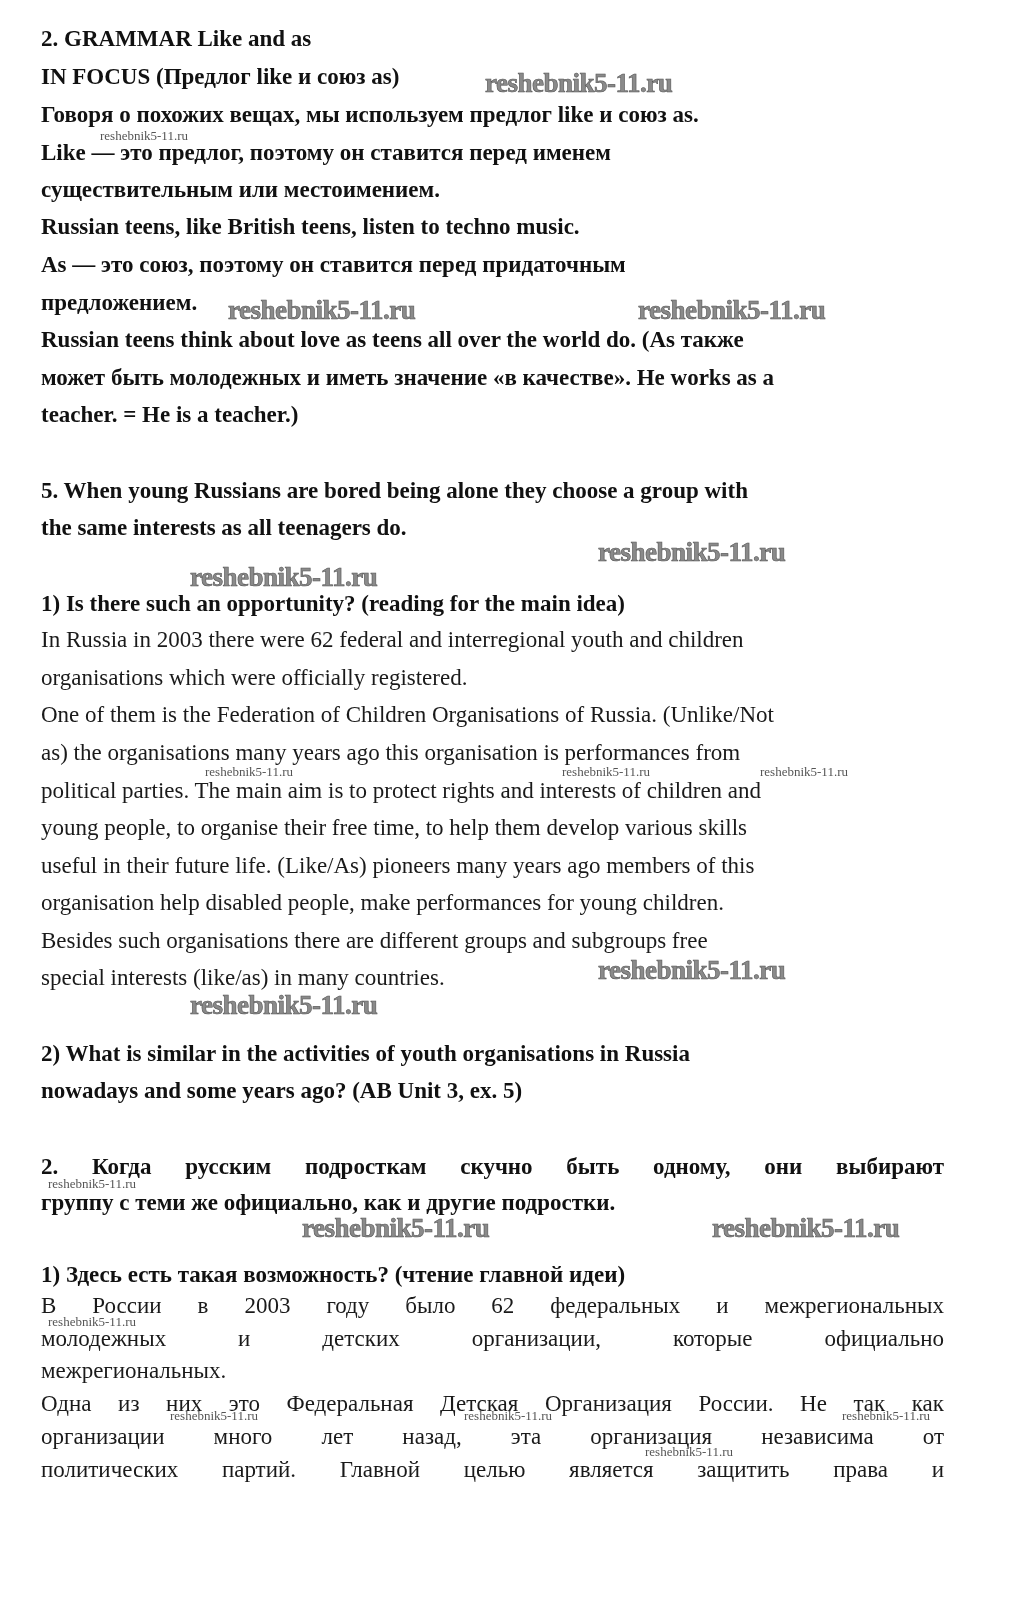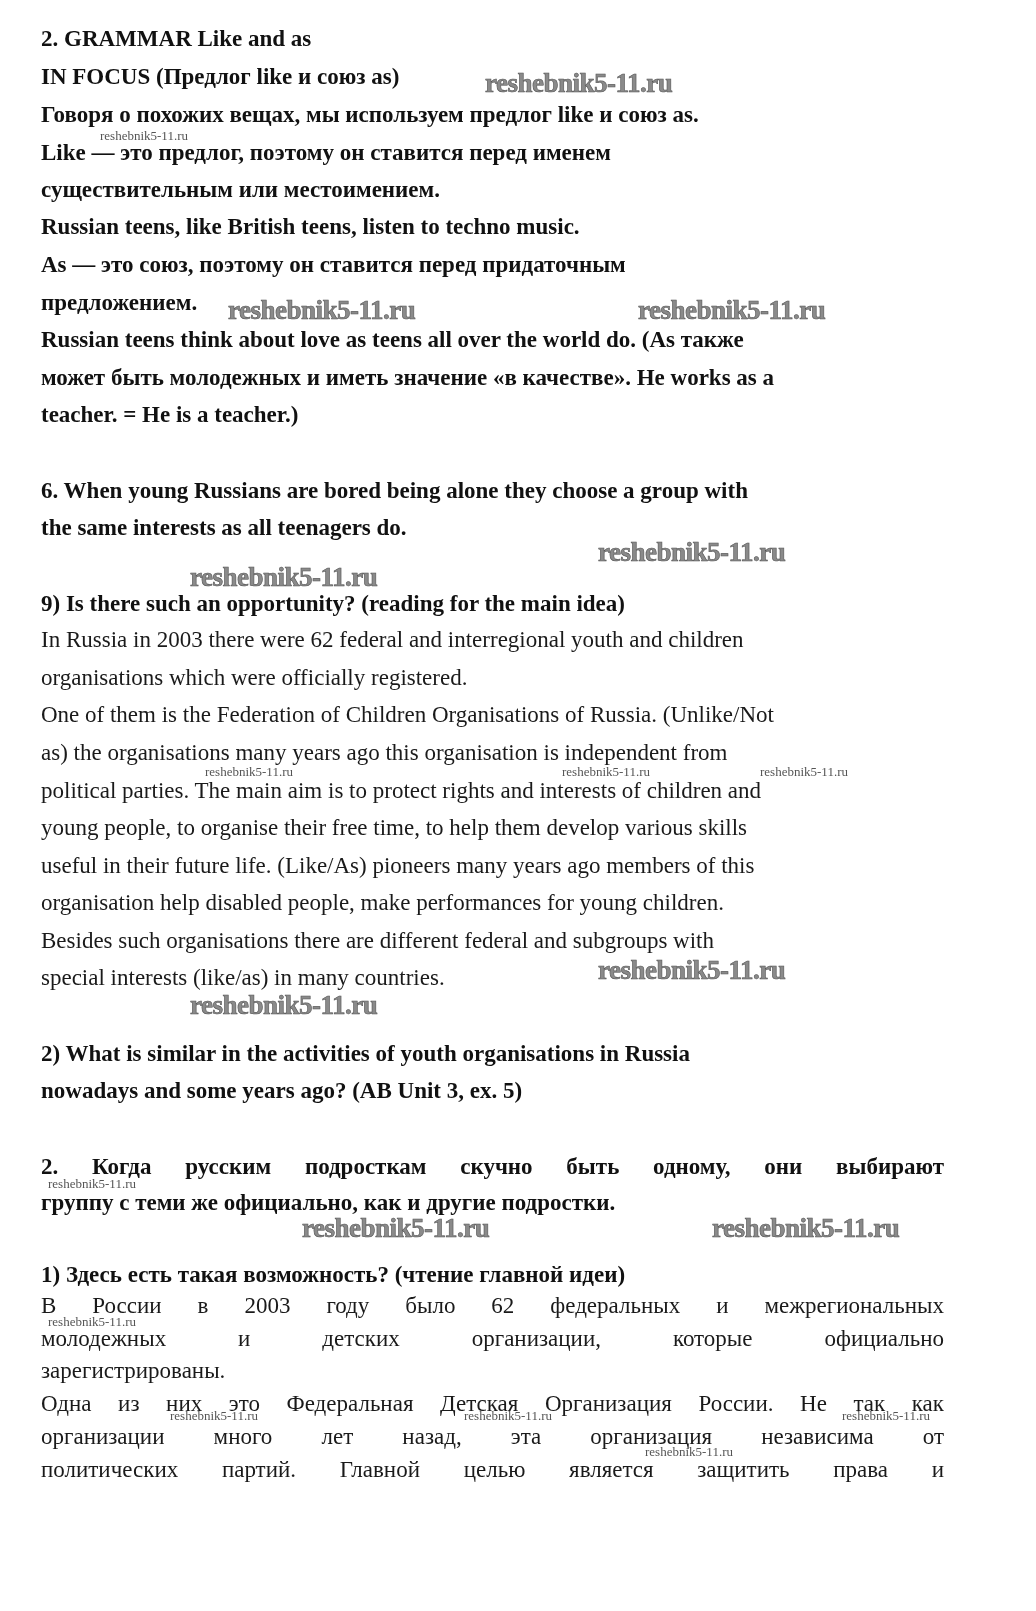--- a/index.html
+++ b/index.html
@@ -32,42 +32,42 @@
 <div class="line bold" style="top:100px">Говоря о похожих вещах, мы используем предлог like и союз as.</div>
 <div class="line bold" style="top:138px">Like — это предлог, поэтому он ставится перед именем</div>
 <div class="line bold" style="top:175px">существительным или местоимением.</div>
 <div class="line bold" style="top:212px">Russian teens, like British teens, listen to techno music.</div>
 <div class="line bold" style="top:250px">As — это союз, поэтому он ставится перед придаточным</div>
 <div class="line bold" style="top:288px">предложением.</div>
 <div class="line bold" style="top:325px">Russian teens think about love as teens all over the world do. (As также</div>
 <div class="line bold" style="top:363px">может быть молодежных и иметь значение «в качестве». He works as a</div>
 <div class="line bold" style="top:400px">teacher. = He is a teacher.)</div>
 
-<div class="line bold" style="top:476px">6. When young Russians are bored being alone they choose a group with</div>
+<div class="line bold" style="top:476px">5. When young Russians are bored being alone they choose a group with</div>
 <div class="line bold" style="top:513px">the same interests as all teenagers do.</div>
-<div class="line bold" style="top:589px">9) Is there such an opportunity? (reading for the main idea)</div>
+<div class="line bold" style="top:589px">1) Is there such an opportunity? (reading for the main idea)</div>
 <div class="line reg" style="top:625px">In Russia in 2003 there were 62 federal and interregional youth and children</div>
 <div class="line reg" style="top:663px">organisations which were officially registered.</div>
 <div class="line reg" style="top:700px">One of them is the Federation of Children Organisations of Russia. (Unlike/Not</div>
-<div class="line reg" style="top:738px">as) the organisations many years ago this organisation is independent from</div>
+<div class="line reg" style="top:738px">as) the organisations many years ago this organisation is performances from</div>
 <div class="line reg" style="top:776px">political parties. The main aim is to protect rights and interests of children and</div>
 <div class="line reg" style="top:813px">young people, to organise their free time, to help them develop various skills</div>
 <div class="line reg" style="top:851px">useful in their future life. (Like/As) pioneers many years ago members of this</div>
 <div class="line reg" style="top:888px">organisation help disabled people, make performances for young children.</div>
-<div class="line reg" style="top:926px">Besides such organisations there are different federal and subgroups with</div>
+<div class="line reg" style="top:926px">Besides such organisations there are different groups and subgroups free</div>
 <div class="line reg" style="top:963px">special interests (like/as) in many countries.</div>
 <div class="line bold" style="top:1039px">2) What is similar in the activities of youth organisations in Russia</div>
 <div class="line bold" style="top:1076px">nowadays and some years ago? (AB Unit 3, ex. 5)</div>
 
 <div class="line bold just" style="top:1152px">2. Когда русским подросткам скучно быть одному, они выбирают</div>
 <div class="line bold" style="top:1188px">группу с теми же официально, как и другие подростки.</div>
 <div class="line bold" style="top:1260px">1) Здесь есть такая возможность? (чтение главной идеи)</div>
 <div class="line reg just" style="top:1291px">В России в 2003 году было 62 федеральных и межрегиональных</div>
 <div class="line reg just" style="top:1324px">молодежных и детских организации, которые официально</div>
-<div class="line reg" style="top:1356px">зарегистрированы.</div>
+<div class="line reg" style="top:1356px">межрегиональных.</div>
 <div class="line reg just" style="top:1389px">Одна из них это Федеральная Детская Организация России. Не так как</div>
 <div class="line reg just" style="top:1422px">организации много лет назад, эта организация независима от</div>
 <div class="line reg just" style="top:1455px">политических партий. Главной целью является защитить права и</div>
 
 <div class="wm wm-big" style="left:485px;top:68px">reshebnik5-11.ru</div>
 <div class="wm wm-small" style="left:100px;top:128px">reshebnik5-11.ru</div>
 <div class="wm wm-big" style="left:228px;top:295px">reshebnik5-11.ru</div>
 <div class="wm wm-big" style="left:638px;top:295px">reshebnik5-11.ru</div>
 <div class="wm wm-big" style="left:598px;top:537px">reshebnik5-11.ru</div>
 <div class="wm wm-big" style="left:190px;top:562px">reshebnik5-11.ru</div>

